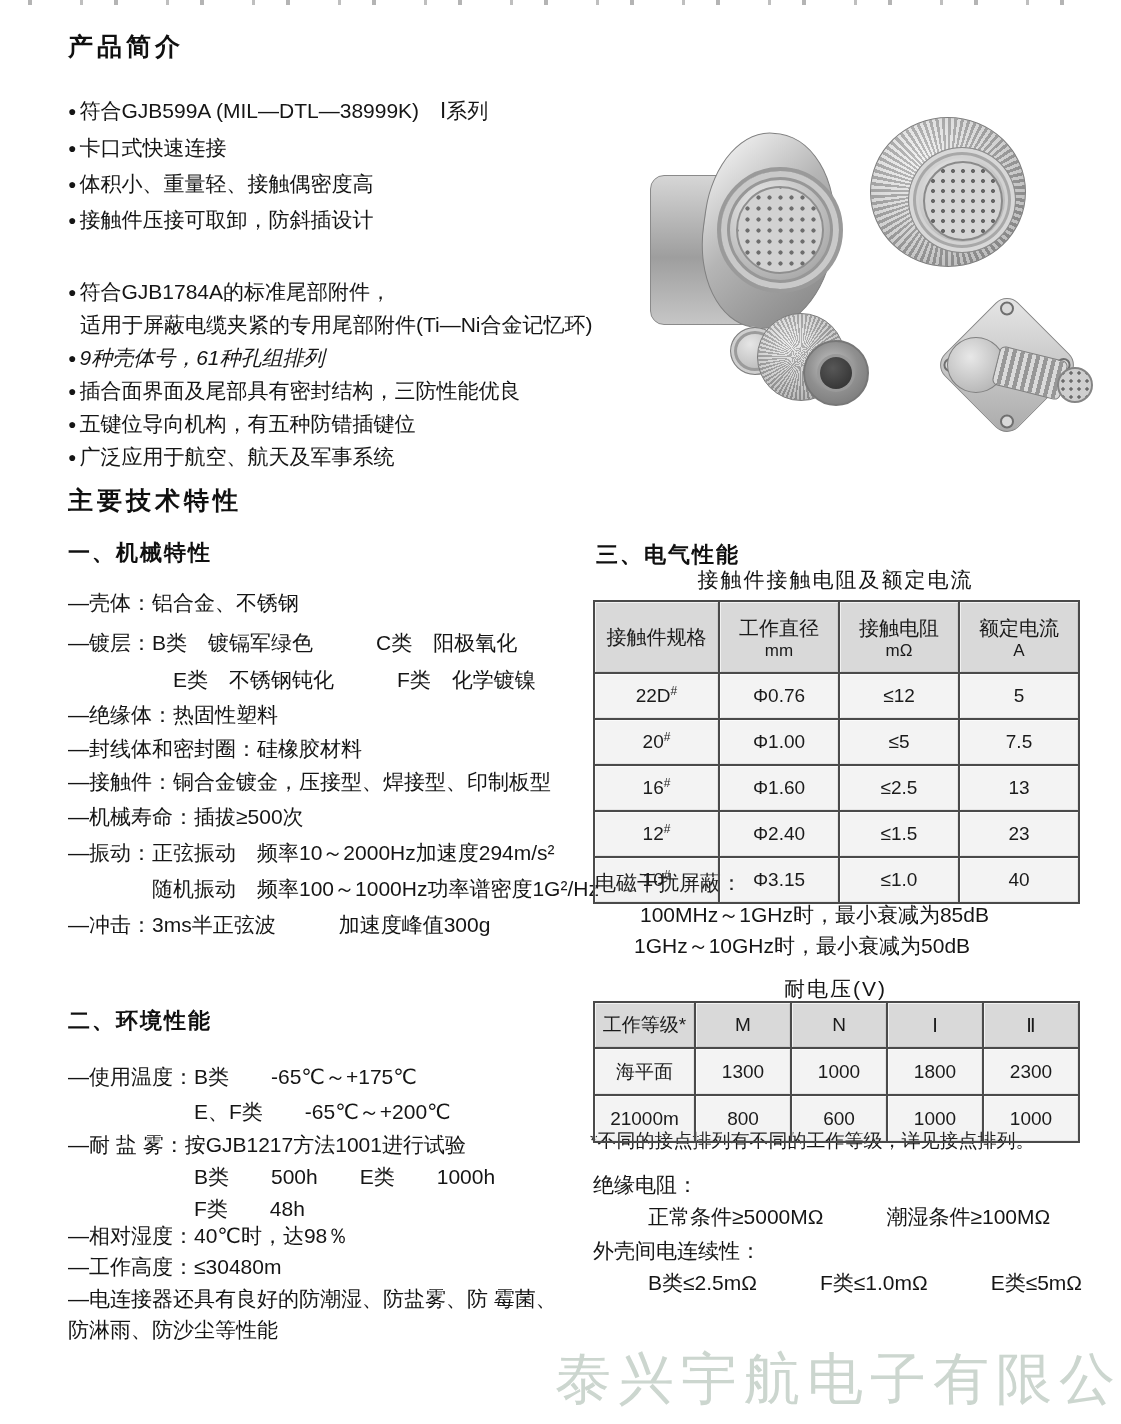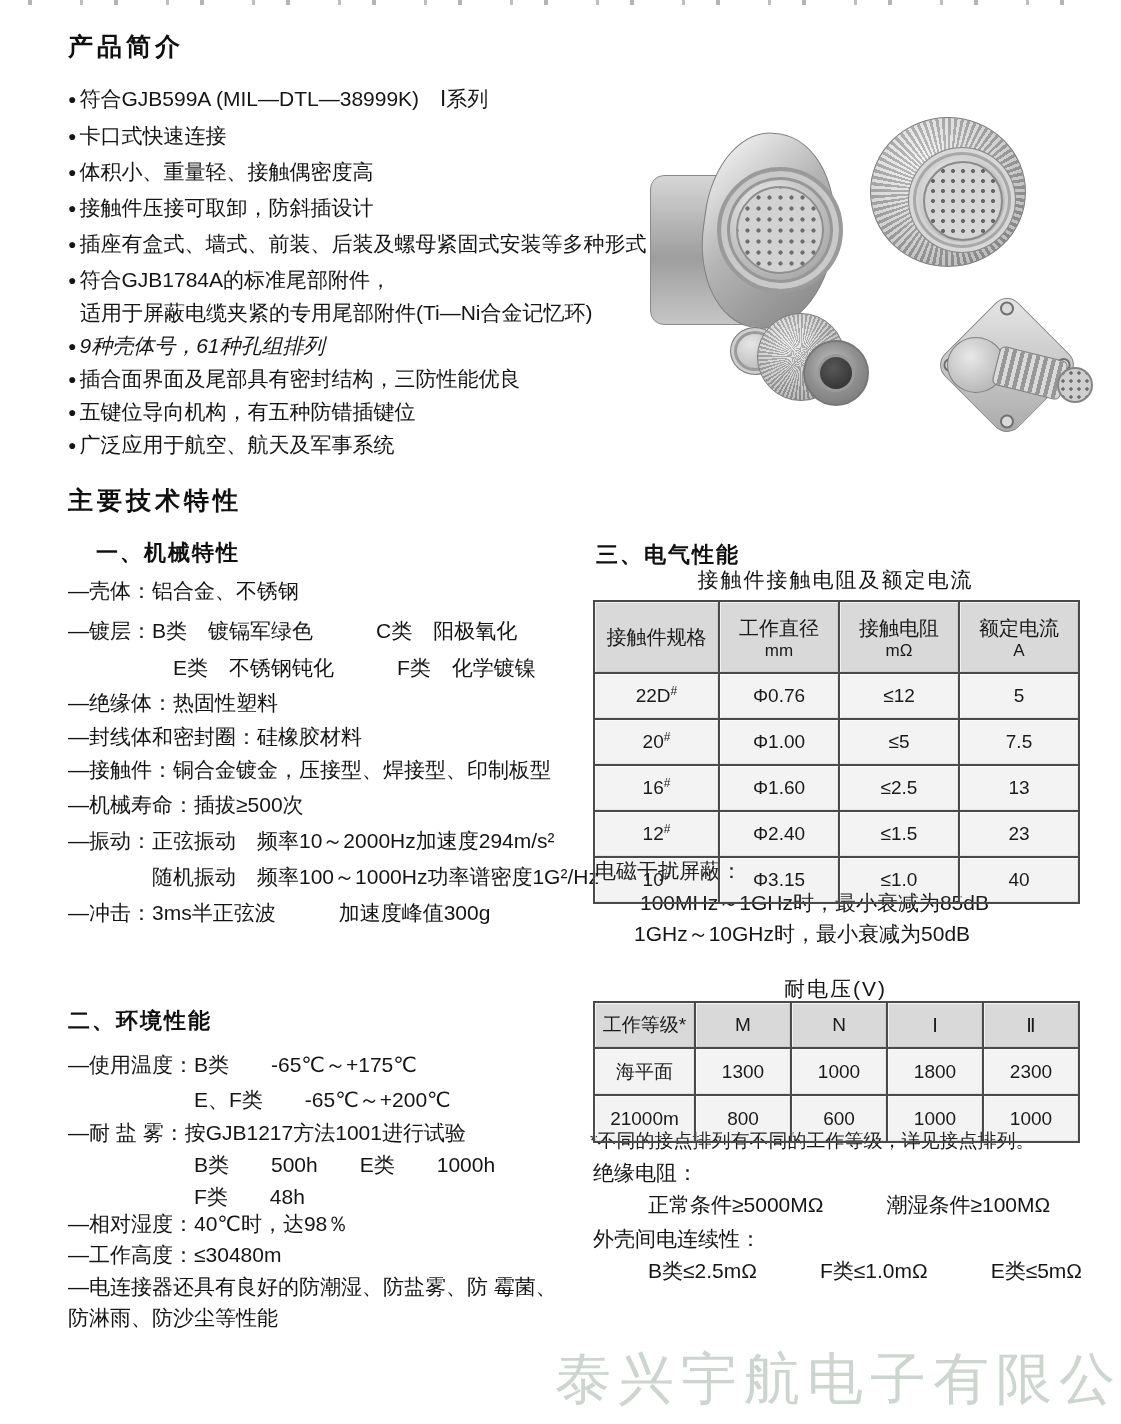--- a/index.html
+++ b/index.html
@@ -1,19 +1,19 @@
 <!DOCTYPE html>
 <html><head>
 <meta charset="utf-8">
 <style>
   html,body{margin:0;padding:0;background:#ffffff;}
   .page{position:relative;width:1121px;height:1424px;background:#fff;overflow:hidden;
         font-family:"Liberation Sans","DejaVu Sans",sans-serif;color:#111;}
   
-  .ln{position:absolute;font-size:21px;line-height:26px;white-space:pre;color:#151515;}
+  .ln{position:absolute;font-size:21px;line-height:26px;white-space:pre;color:#151515;margin-top:12px;}
   .blt{font-size:14px;margin-right:3px;vertical-align:2px;}
   .h1{position:absolute;font-size:25px;font-weight:600;letter-spacing:4px;color:#101010;}
   .h2{position:absolute;font-size:22px;font-weight:700;letter-spacing:2px;color:#101010;}
   .cap{position:absolute;font-size:21px;letter-spacing:2px;color:#151515;text-align:center;}
   .note{position:absolute;font-size:19px;color:#151515;white-space:pre;}
   sup{font-size:12px;}
   
   .crop-strip{position:absolute;left:28px;top:0;width:1065px;height:5px;opacity:.55;
     background:repeating-linear-gradient(90deg,#777 0 4px,transparent 4px 52px,#8a8a8a 52px 55px,transparent 55px 86px);}
   
@@ -95,21 +95,20 @@
 
   <div class="crop-strip"></div>
 
 
   <div class="h1" style="left:68px;top:30px;">产品简介</div>
 
   <div class="ln" style="left:68px;top:86px;"><span class="blt">●</span><span>符合GJB599A (MIL—DTL—38999K)　Ⅰ系列</span></div>
   <div class="ln" style="left:68px;top:123px;"><span class="blt">●</span><span>卡口式快速连接</span></div>
   <div class="ln" style="left:68px;top:159px;"><span class="blt">●</span><span>体积小、重量轻、接触偶密度高</span></div>
   <div class="ln" style="left:68px;top:195px;"><span class="blt">●</span><span>接触件压接可取卸，防斜插设计</span></div>
-  <div class="ln" style="left:68px;top:231px;"><span class="blt">●</span><span>插座有盒式、墙式、前装、后装及螺母紧固式安装等多种形式</span></div>
   <div class="ln" style="left:68px;top:267px;"><span class="blt">●</span><span>符合GJB1784A的标准尾部附件，</span></div>
   <div class="ln" style="left:80px;top:300px;"><span>适用于屏蔽电缆夹紧的专用尾部附件(Ti—Ni合金记忆环)</span></div>
   <div class="ln" style="left:68px;top:333px;font-style:italic;"><span class="blt">●</span><span>9种壳体号，61种孔组排列</span></div>
   <div class="ln" style="left:68px;top:366px;"><span class="blt">●</span><span>插合面界面及尾部具有密封结构，三防性能优良</span></div>
   <div class="ln" style="left:68px;top:399px;"><span class="blt">●</span><span>五键位导向机构，有五种防错插键位</span></div>
   <div class="ln" style="left:68px;top:432px;"><span class="blt">●</span><span>广泛应用于航空、航天及军事系统</span></div>
 
   <div class="photos">
     <div>
       <div class="a-body"></div>
@@ -135,21 +134,21 @@
         <div class="d-hole" style="left:84px;top:84px;"></div>
       </div>
       <div class="d-hub"></div>
       <div class="d-barrel"></div>
       <div class="d-tip"></div>
     </div>
   </div>
 
   <div class="h1" style="left:68px;top:484px;">主要技术特性</div>
 
-  <div class="h2" style="left:68px;top:538px;margin-left:28px;">一、机械特性</div>
+  <div class="h2" style="left:68px;top:538px;">一、机械特性</div>
   <div class="ln" style="left:68px;top:578px;">—壳体：铝合金、不锈钢</div>
   <div class="ln" style="left:68px;top:655px;">　　　　　E类　不锈钢钝化　　　F类　化学镀镍</div>
   <div class="ln" style="left:68px;top:618px;">—镀层：B类　镀镉军绿色　　　C类　阳极氧化</div>
   <div class="ln" style="left:68px;top:690px;">—绝缘体：热固性塑料</div>
   <div class="ln" style="left:68px;top:757px;">—接触件：铜合金镀金，压接型、焊接型、印制板型</div>
   <div class="ln" style="left:68px;top:724px;">—封线体和密封圈：硅橡胶材料</div>
   <div class="ln" style="left:68px;top:792px;">—机械寿命：插拔≥500次</div>
   <div class="ln" style="left:68px;top:828px;">—振动：正弦振动　频率10～2000Hz加速度294m/s²</div>
   <div class="ln" style="left:68px;top:864px;">　　　　随机振动　频率100～1000Hz功率谱密度1G²/Hz</div>
   <div class="ln" style="left:68px;top:900px;">—冲击：3ms半正弦波　　　加速度峰值300g</div>

